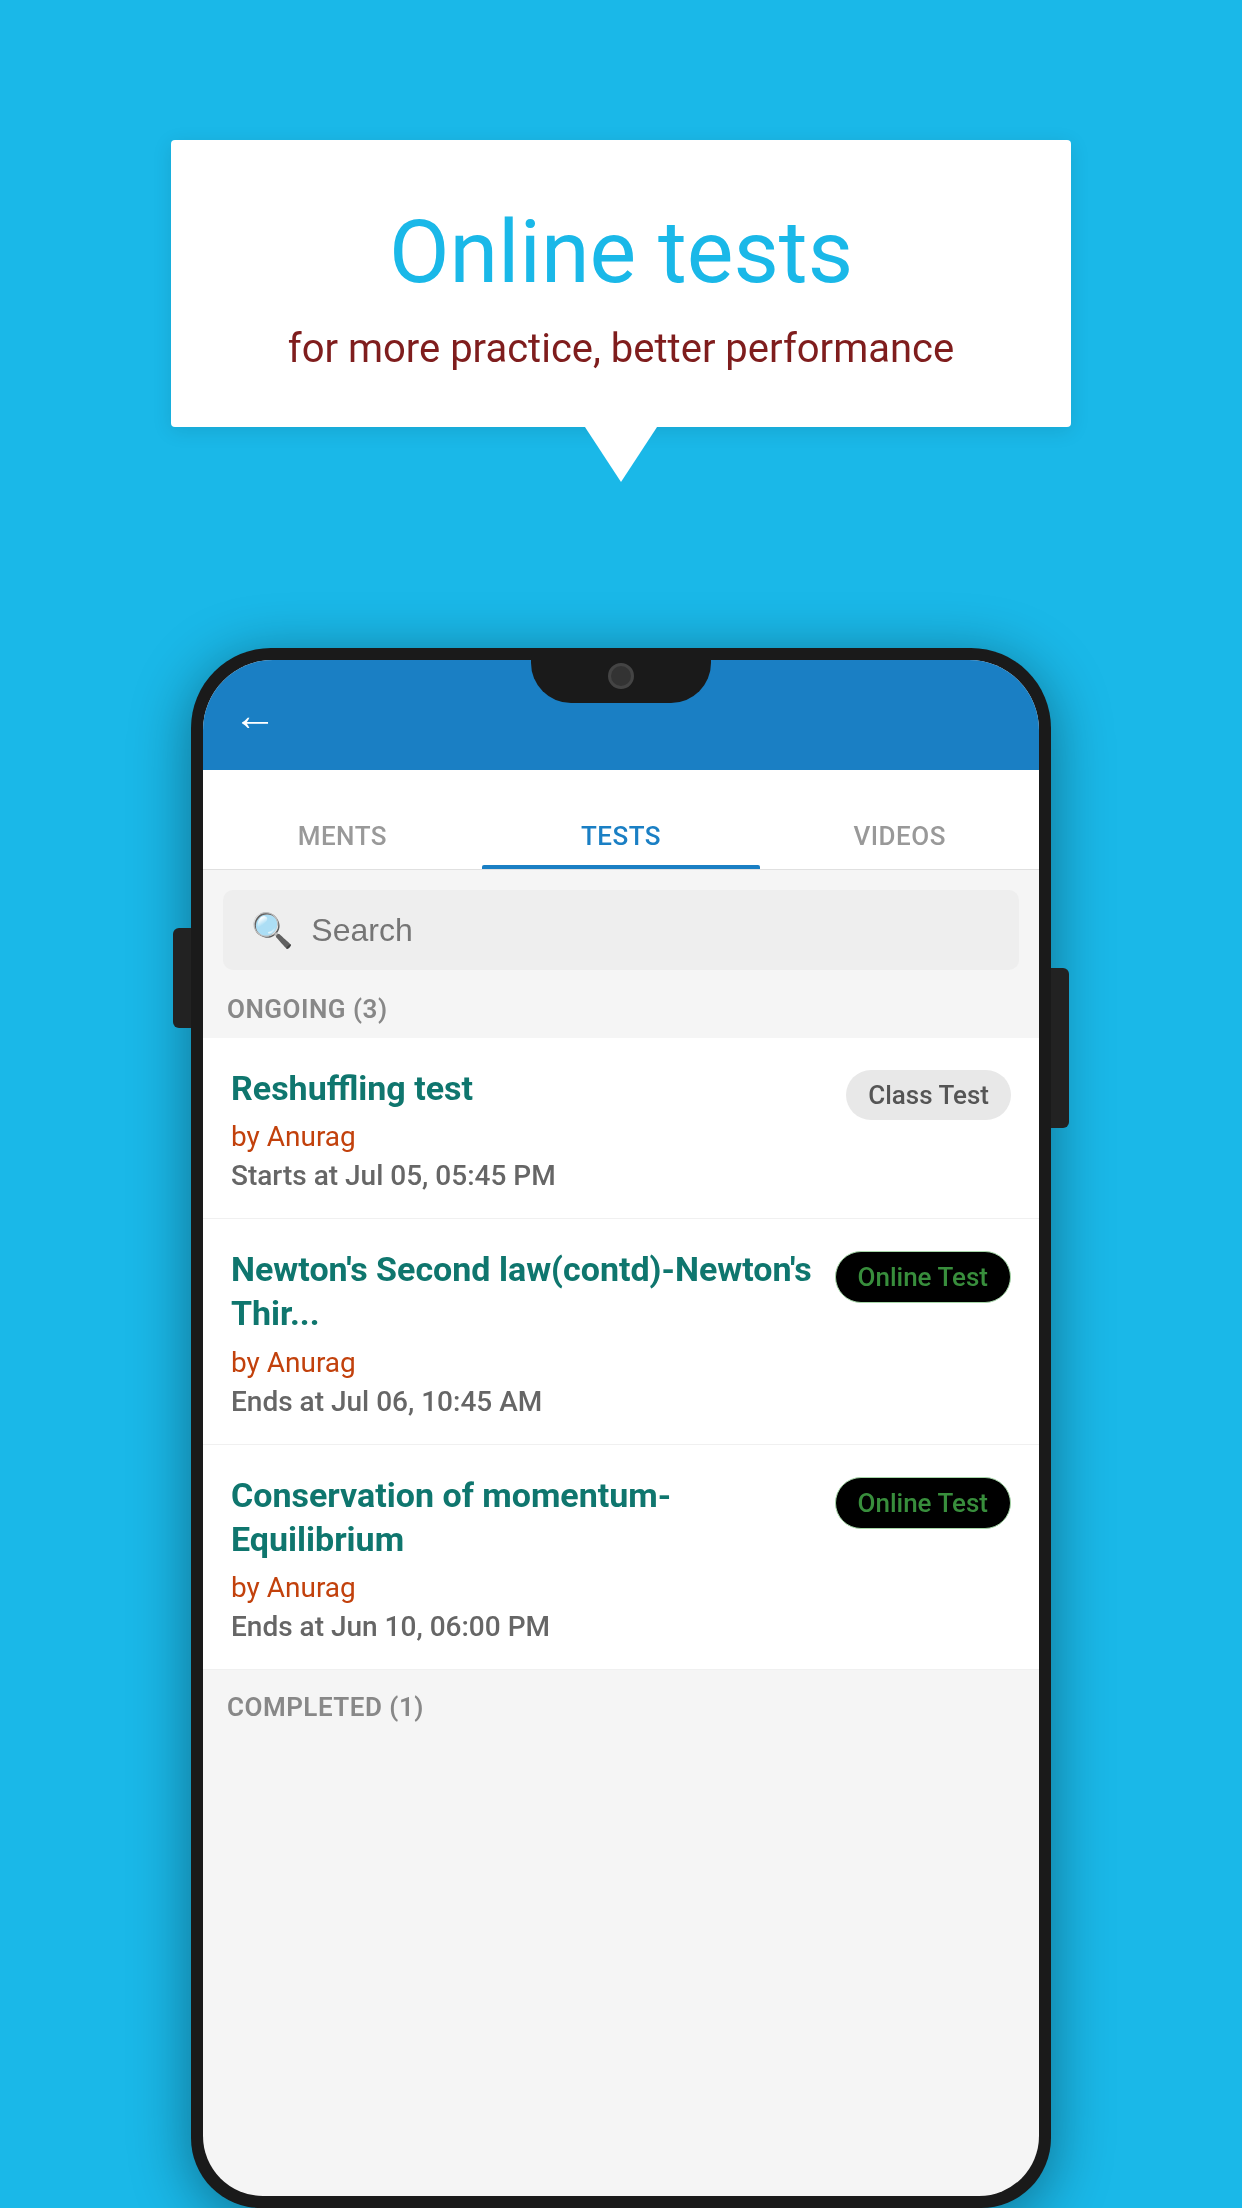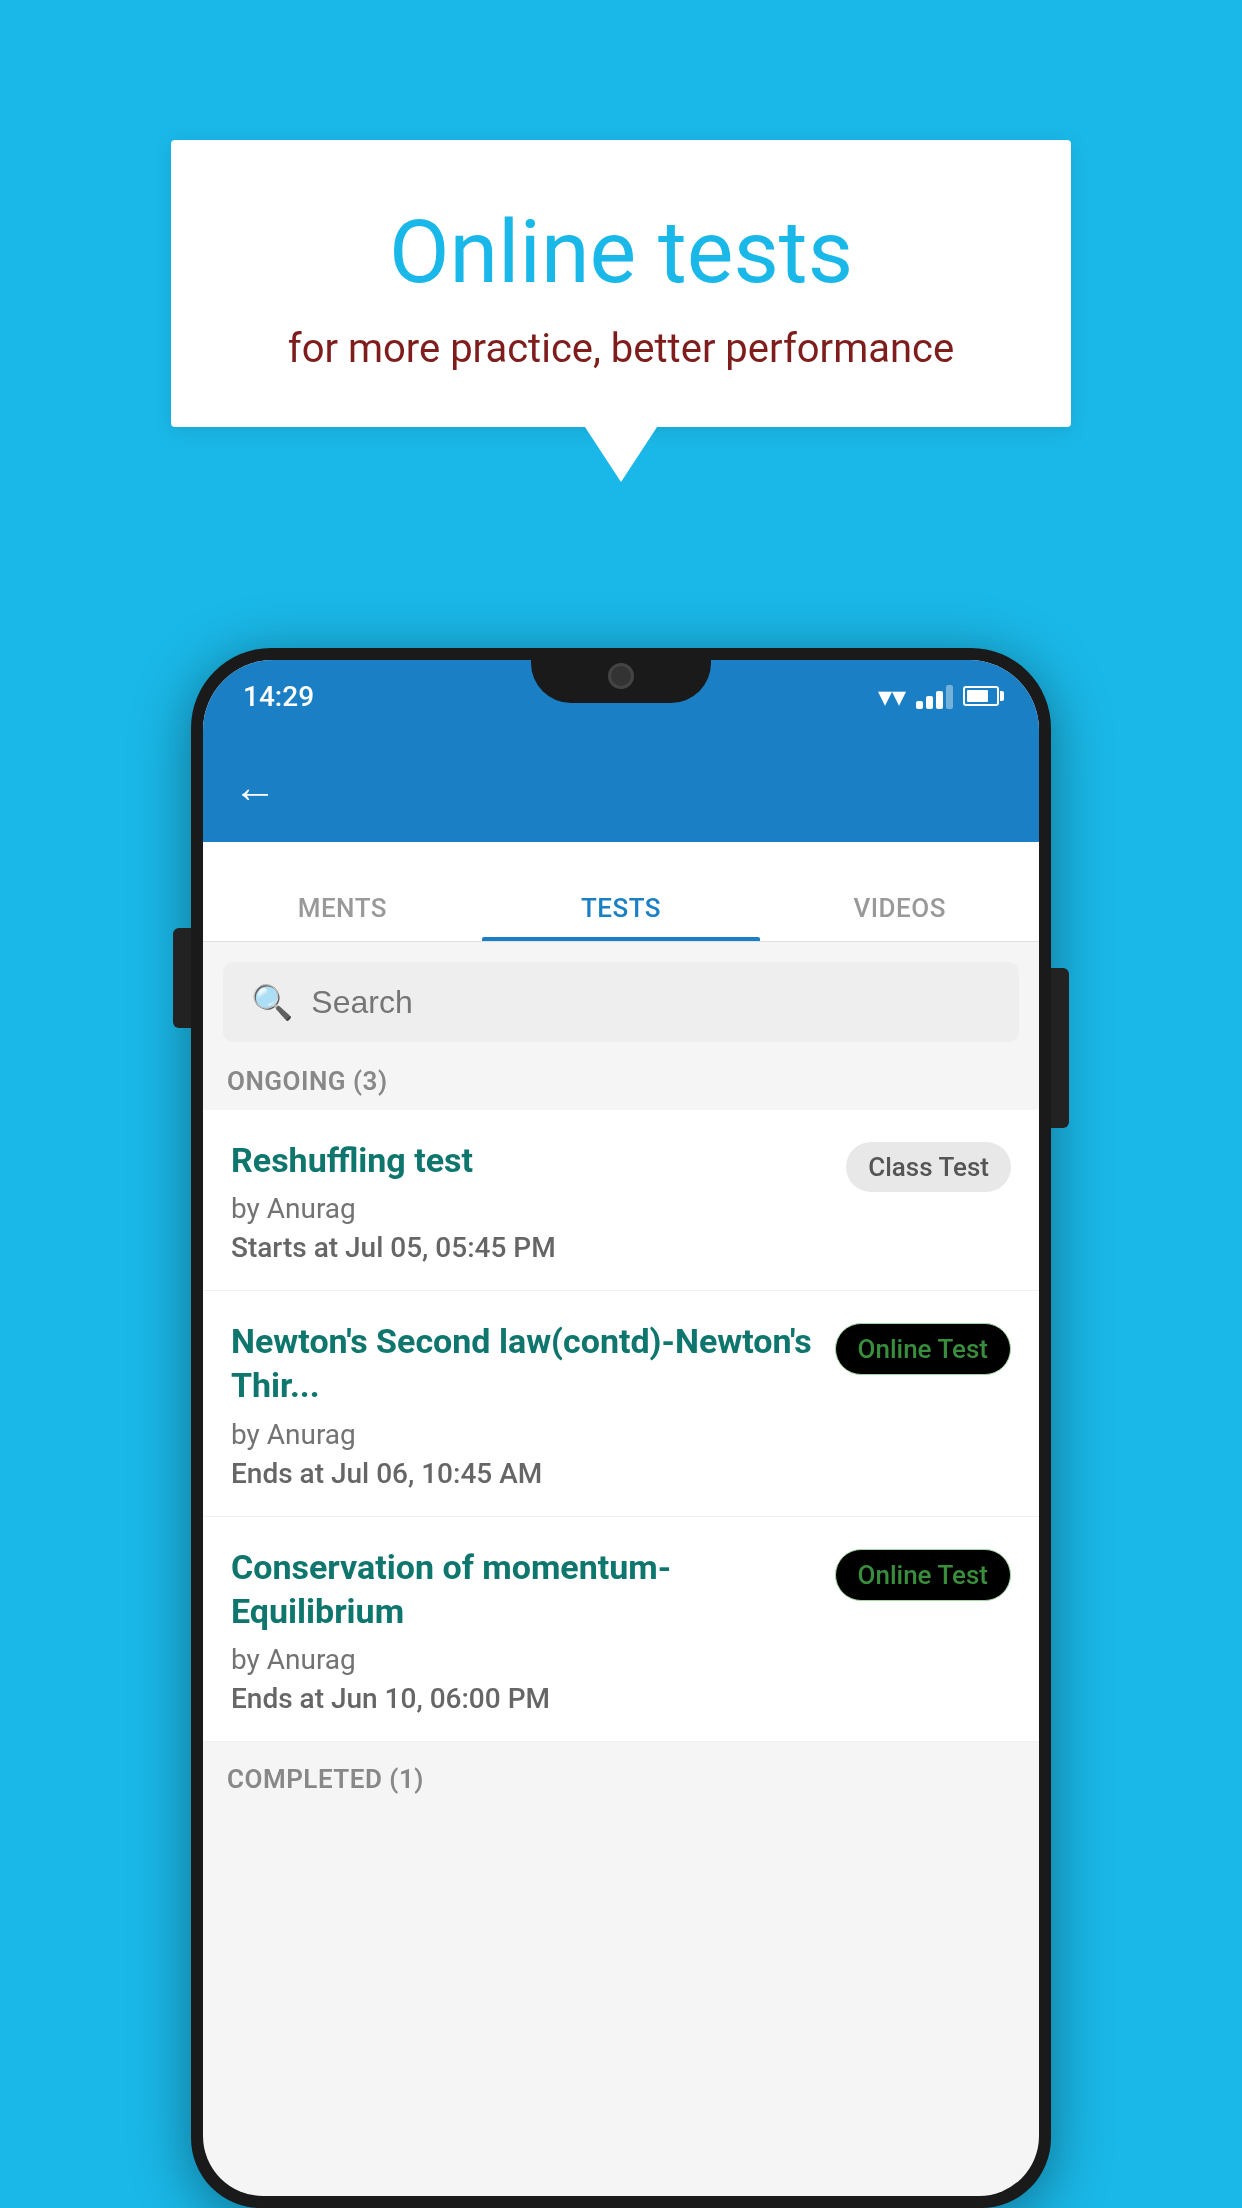--- a/index.html
+++ b/index.html
@@ -320,21 +320,21 @@
     .test-name {
       font-size: 34px;
       font-weight: 700;
       color: #0f766e;
       margin-bottom: 10px;
       line-height: 1.3;
     }
 
     .test-author {
       font-size: 28px;
-      color: #737373;
+      color: #c2410c;
       margin-bottom: 6px;
     }
 
     .test-time {
       font-size: 28px;
       color: #666;
     }
 
     .test-time span {
       font-weight: 500;
@@ -381,35 +381,20 @@
   </div>
 </div>
 
 <div class="phone-wrapper">
   <div class="phone-outer">
     <div class="notch">
       <div class="camera-dot"></div>
     </div>
     <div class="phone-inner">
 
-      <div class="status-bar">
-        <div class="status-time">14:29</div>
-        <div class="status-icons">
-          <span class="wifi-icon">▾▾</span>
-          <div class="signal-bars">
-            <div class="signal-bar" style="height:8px"></div>
-            <div class="signal-bar" style="height:13px"></div>
-            <div class="signal-bar" style="height:18px"></div>
-            <div class="signal-bar" style="height:24px; opacity:0.4"></div>
-          </div>
-          <div class="battery-icon">
-            <div class="battery-fill"></div>
-          </div>
-        </div>
-      </div>
 
       <div class="app-bar">
         <div class="back-arrow">←</div>
       </div>
 
       <div class="tabs-bar">
         <div class="tab">
           <span>MENTS</span>
         </div>
         <div class="tab active">

